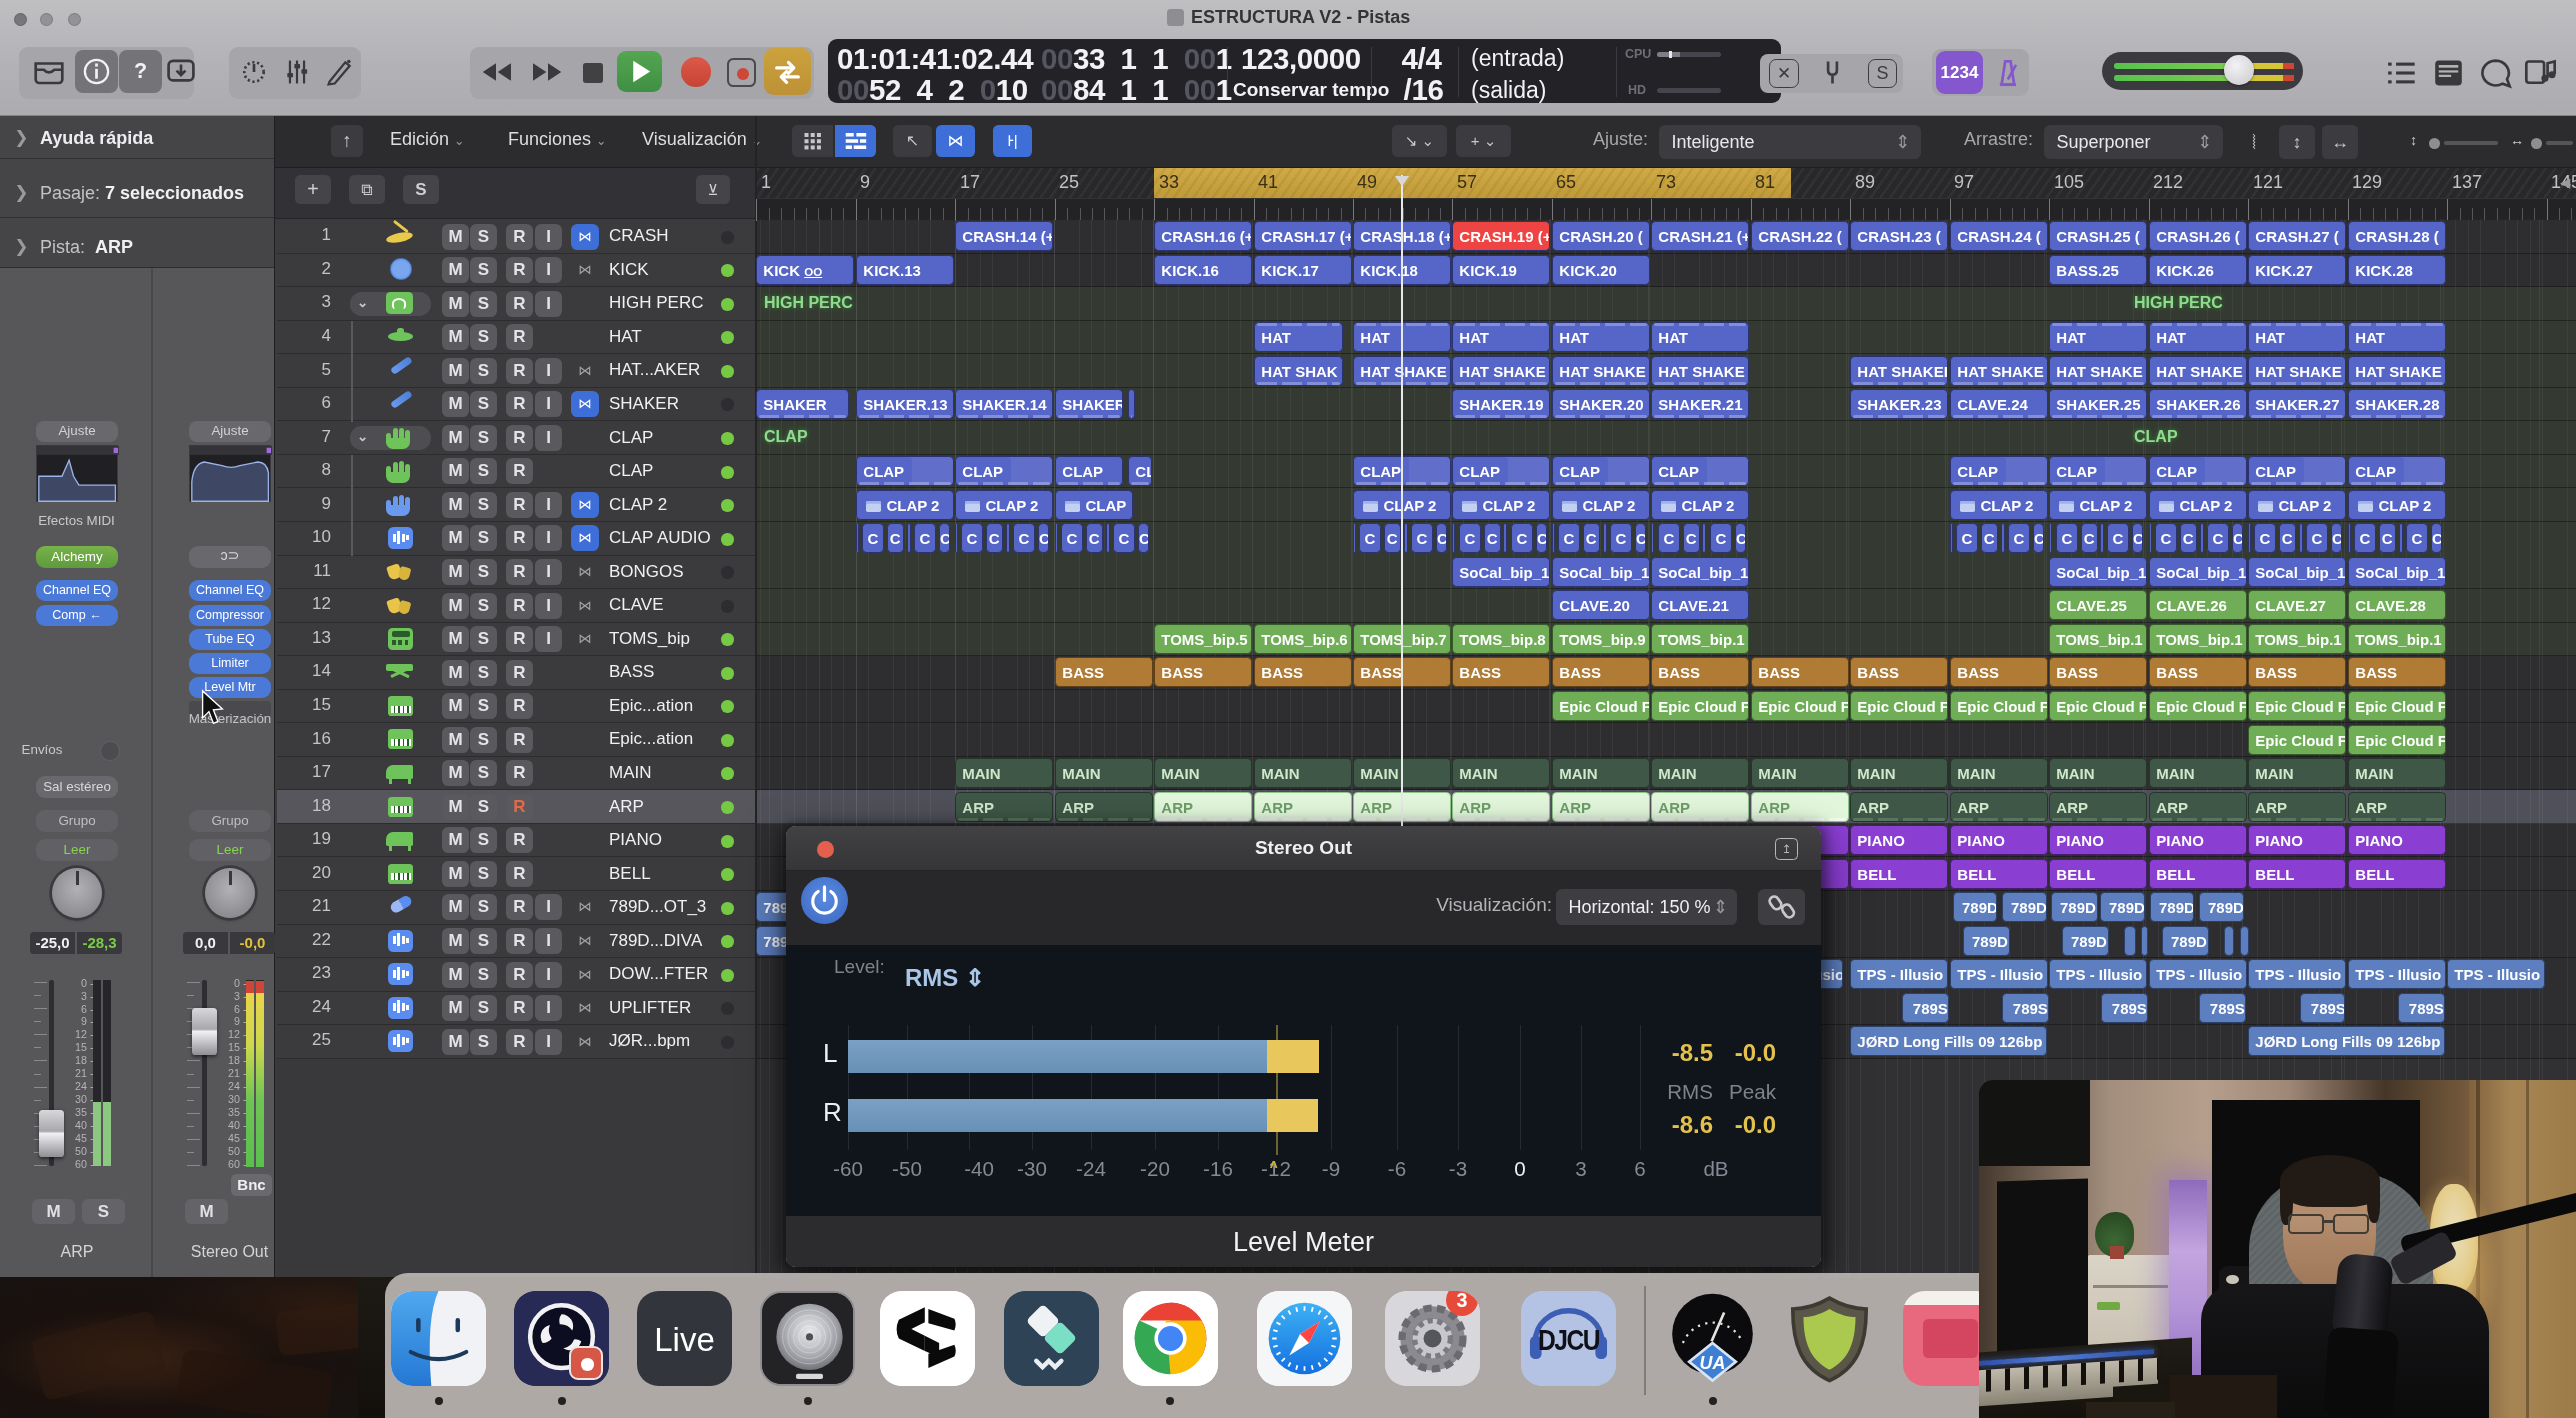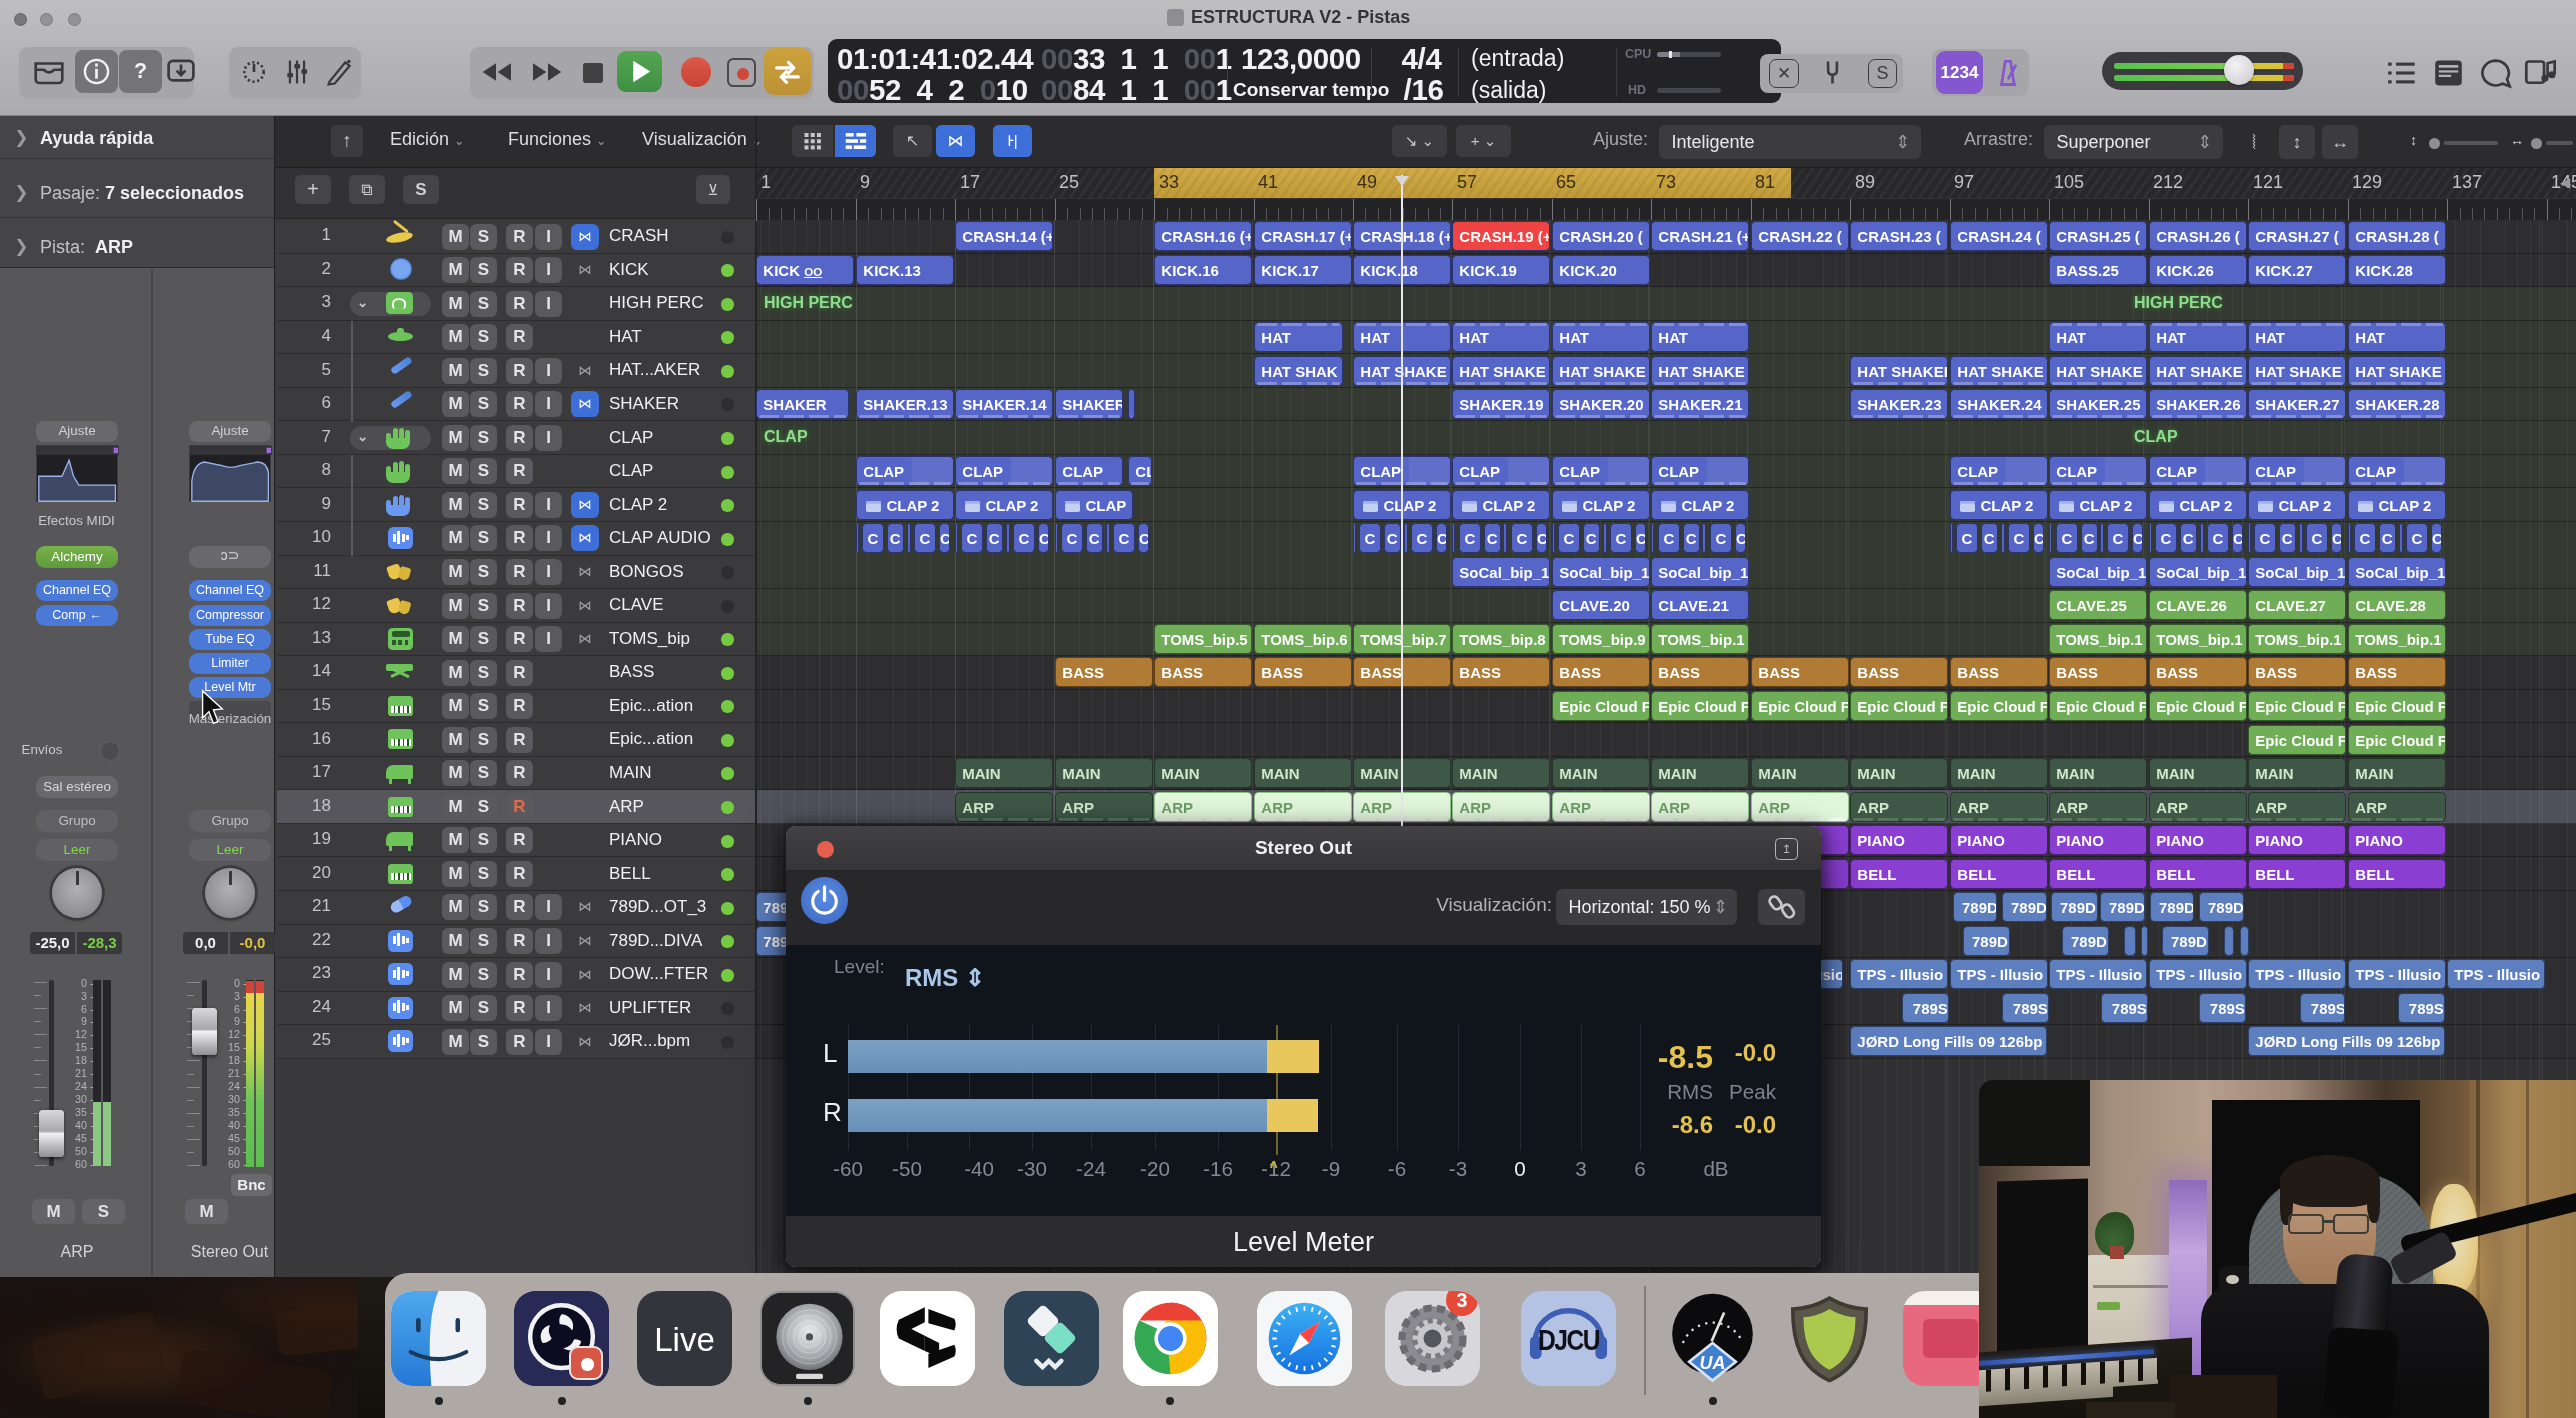--- a/index.html
+++ b/index.html
@@ -945,21 +945,21 @@
 <div class="rg" style="left:2348px;top:356px;width:98px;height:30px;background:#5565c8;border:0.9px solid #2a3270;color:#fff;"><span style="padding-left:6.3px">HAT SHAKE</span><i class="bmp" style="background:repeating-linear-gradient(90deg,rgba(255,255,255,0.45) 0 19.7px,transparent 19.7px 25px)"></i></div>
 <div class="rg" style="left:756px;top:389px;width:93px;height:30px;background:#5565c8;border:0.9px solid #2a3270;color:#fff;"><span style="padding-left:6.3px">SHAKER</span><i class="bmp" style="background:repeating-linear-gradient(90deg,rgba(255,255,255,0.45) 0 19.7px,transparent 19.7px 25px)"></i></div>
 <div class="rg" style="left:856px;top:389px;width:98px;height:30px;background:#5565c8;border:0.9px solid #2a3270;color:#fff;"><span style="padding-left:6.3px">SHAKER.13</span><i class="bmp" style="background:repeating-linear-gradient(90deg,rgba(255,255,255,0.45) 0 19.7px,transparent 19.7px 25px)"></i></div>
 <div class="rg" style="left:955px;top:389px;width:98px;height:30px;background:#5565c8;border:0.9px solid #2a3270;color:#fff;"><span style="padding-left:6.3px">SHAKER.14</span><i class="bmp" style="background:repeating-linear-gradient(90deg,rgba(255,255,255,0.45) 0 19.7px,transparent 19.7px 25px)"></i></div>
 <div class="rg" style="left:1055px;top:389px;width:68px;height:30px;background:#5565c8;border:0.9px solid #2a3270;color:#fff;"><span style="padding-left:6.3px">SHAKER.</span><i class="bmp" style="background:repeating-linear-gradient(90deg,rgba(255,255,255,0.45) 0 19.7px,transparent 19.7px 25px)"></i></div>
 <div class="rg" style="left:1128px;top:389px;width:6.9px;height:30px;background:#5565c8;border:0.9px solid #2a3270;color:#fff;"><span style="padding-left:6.3px"></span><i class="bmp" style="background:repeating-linear-gradient(90deg,rgba(255,255,255,0.45) 0 19.7px,transparent 19.7px 25px)"></i></div>
 <div class="rg" style="left:1452px;top:389px;width:98px;height:30px;background:#5565c8;border:0.9px solid #2a3270;color:#fff;"><span style="padding-left:6.3px">SHAKER.19</span><i class="bmp" style="background:repeating-linear-gradient(90deg,rgba(255,255,255,0.45) 0 19.7px,transparent 19.7px 25px)"></i></div>
 <div class="rg" style="left:1552px;top:389px;width:98px;height:30px;background:#5565c8;border:0.9px solid #2a3270;color:#fff;"><span style="padding-left:6.3px">SHAKER.20</span><i class="bmp" style="background:repeating-linear-gradient(90deg,rgba(255,255,255,0.45) 0 19.7px,transparent 19.7px 25px)"></i></div>
 <div class="rg" style="left:1651px;top:389px;width:98px;height:30px;background:#5565c8;border:0.9px solid #2a3270;color:#fff;"><span style="padding-left:6.3px">SHAKER.21</span><i class="bmp" style="background:repeating-linear-gradient(90deg,rgba(255,255,255,0.45) 0 19.7px,transparent 19.7px 25px)"></i></div>
 <div class="rg" style="left:1850px;top:389px;width:98px;height:30px;background:#5565c8;border:0.9px solid #2a3270;color:#fff;"><span style="padding-left:6.3px">SHAKER.23</span><i class="bmp" style="background:repeating-linear-gradient(90deg,rgba(255,255,255,0.45) 0 19.7px,transparent 19.7px 25px)"></i></div>
-<div class="rg" style="left:1950px;top:389px;width:98px;height:30px;background:#5565c8;border:0.9px solid #2a3270;color:#fff;"><span style="padding-left:6.3px">SHAKER.24</span><i class="bmp" style="background:repeating-linear-gradient(90deg,rgba(255,255,255,0.45) 0 19.7px,transparent 19.7px 25px)"></i></div>
+<div class="rg" style="left:1950px;top:389px;width:98px;height:30px;background:#5565c8;border:0.9px solid #2a3270;color:#fff;"><span style="padding-left:6.3px">CLAVE.24</span><i class="bmp" style="background:repeating-linear-gradient(90deg,rgba(255,255,255,0.45) 0 19.7px,transparent 19.7px 25px)"></i></div>
 <div class="rg" style="left:2049px;top:389px;width:98px;height:30px;background:#5565c8;border:0.9px solid #2a3270;color:#fff;"><span style="padding-left:6.3px">SHAKER.25</span><i class="bmp" style="background:repeating-linear-gradient(90deg,rgba(255,255,255,0.45) 0 19.7px,transparent 19.7px 25px)"></i></div>
 <div class="rg" style="left:2149px;top:389px;width:98px;height:30px;background:#5565c8;border:0.9px solid #2a3270;color:#fff;"><span style="padding-left:6.3px">SHAKER.26</span><i class="bmp" style="background:repeating-linear-gradient(90deg,rgba(255,255,255,0.45) 0 19.7px,transparent 19.7px 25px)"></i></div>
 <div class="rg" style="left:2248px;top:389px;width:98px;height:30px;background:#5565c8;border:0.9px solid #2a3270;color:#fff;"><span style="padding-left:6.3px">SHAKER.27</span><i class="bmp" style="background:repeating-linear-gradient(90deg,rgba(255,255,255,0.45) 0 19.7px,transparent 19.7px 25px)"></i></div>
 <div class="rg" style="left:2348px;top:389px;width:98px;height:30px;background:#5565c8;border:0.9px solid #2a3270;color:#fff;"><span style="padding-left:6.3px">SHAKER.28</span><i class="bmp" style="background:repeating-linear-gradient(90deg,rgba(255,255,255,0.45) 0 19.7px,transparent 19.7px 25px)"></i></div>
 <div class="rg" style="left:856px;top:456px;width:98px;height:30px;background:#5565c8;border:0.9px solid #2a3270;color:#fff;box-shadow:inset -41px 0 0 rgba(255,255,255,0.07);"><span style="padding-left:6.3px">CLAP</span><i class="bmp" style="background:repeating-linear-gradient(90deg,rgba(255,255,255,0.45) 0 19.7px,transparent 19.7px 25px)"></i></div>
 <div class="rg" style="left:955px;top:456px;width:98px;height:30px;background:#5565c8;border:0.9px solid #2a3270;color:#fff;box-shadow:inset -41px 0 0 rgba(255,255,255,0.07);"><span style="padding-left:6.3px">CLAP</span><i class="bmp" style="background:repeating-linear-gradient(90deg,rgba(255,255,255,0.45) 0 19.7px,transparent 19.7px 25px)"></i></div>
 <div class="rg" style="left:1055px;top:456px;width:68px;height:30px;background:#5565c8;border:0.9px solid #2a3270;color:#fff;"><span style="padding-left:6.3px">CLAP</span><i class="bmp" style="background:repeating-linear-gradient(90deg,rgba(255,255,255,0.45) 0 19.7px,transparent 19.7px 25px)"></i></div>
 <div class="rg" style="left:1128px;top:456px;width:24px;height:30px;background:#5565c8;border:0.9px solid #2a3270;color:#fff;"><span style="padding-left:6.3px">CLA</span><i class="bmp" style="background:repeating-linear-gradient(90deg,rgba(255,255,255,0.45) 0 19.7px,transparent 19.7px 25px)"></i></div>
 <div class="rg" style="left:1353px;top:456px;width:98px;height:30px;background:#5565c8;border:0.9px solid #2a3270;color:#fff;box-shadow:inset -41px 0 0 rgba(255,255,255,0.07);"><span style="padding-left:6.3px">CLAP</span><i class="bmp" style="background:repeating-linear-gradient(90deg,rgba(255,255,255,0.45) 0 19.7px,transparent 19.7px 25px)"></i></div>
 <div class="rg" style="left:1452px;top:456px;width:98px;height:30px;background:#5565c8;border:0.9px solid #2a3270;color:#fff;box-shadow:inset -41px 0 0 rgba(255,255,255,0.07);"><span style="padding-left:6.3px">CLAP</span><i class="bmp" style="background:repeating-linear-gradient(90deg,rgba(255,255,255,0.45) 0 19.7px,transparent 19.7px 25px)"></i></div>
@@ -1239,21 +1239,21 @@
 <div class="" style="left:1615px;top:1157px;width:50px;height:25px;color:#848a94;font-size:20.6px;text-align:center;z-index:32;">6</div>
 <div class="" style="left:1691px;top:1157px;width:50px;height:25px;color:#848a94;font-size:20.6px;text-align:center;z-index:32;">dB</div>
 <div class="" style="left:1276px;top:1025px;width:1.8px;height:130px;background:#6e6230;z-index:32;"></div>
 <div class="" style="left:1270px;top:1156px;width:16px;height:10.7px;color:#c9b23a;font-size:13.4px;z-index:33;font-weight:bold;">ʌ</div>
 <div class="" style="left:823px;top:1038px;width:25px;height:36px;color:#eceef2;font-size:26px;z-index:32;">L</div>
 <div class="" style="left:823px;top:1097px;width:27px;height:36px;color:#eceef2;font-size:26px;z-index:32;">R</div>
 <div class="" style="left:848px;top:1040px;width:419px;height:33px;background:linear-gradient(180deg,#7ba0c4,#6890b6);z-index:32;"></div>
 <div class="" style="left:1267px;top:1040px;width:52px;height:33px;background:#e8c85c;z-index:32;"></div>
 <div class="" style="left:848px;top:1099px;width:419px;height:33px;background:linear-gradient(180deg,#7ba0c4,#6890b6);z-index:32;"></div>
 <div class="" style="left:1267px;top:1099px;width:51px;height:33px;background:#e8c85c;z-index:32;"></div>
-<div class="" style="left:1650px;top:1039px;width:63px;height:27px;color:#e2c14c;font-size:32px;font-weight:bold;text-align:right;z-index:32;">-8.5</div>
+<div class="" style="left:1650px;top:1039px;width:63px;height:27px;color:#e2c14c;font-size:24px;font-weight:bold;text-align:right;z-index:32;">-8.5</div>
 <div class="" style="left:1717px;top:1039px;width:59px;height:27px;color:#e2c14c;font-size:24px;font-weight:bold;text-align:right;z-index:32;">-0.0</div>
 <div class="" style="left:1650px;top:1080px;width:63px;height:23px;color:#7e828c;font-size:20.6px;text-align:right;z-index:32;">RMS</div>
 <div class="" style="left:1717px;top:1080px;width:59px;height:23px;color:#7e828c;font-size:20.6px;text-align:right;z-index:32;">Peak</div>
 <div class="" style="left:1650px;top:1111px;width:63px;height:27px;color:#e2c14c;font-size:24px;font-weight:bold;text-align:right;z-index:32;">-8.6</div>
 <div class="" style="left:1717px;top:1111px;width:59px;height:27px;color:#e2c14c;font-size:24px;font-weight:bold;text-align:right;z-index:32;">-0.0</div>
 <div class="" style="left:786px;top:1216px;width:1035px;height:51px;background:#2c2c2f;border-radius:0 0 9.8px 9.8px;z-index:31;"></div>
 <div class="" style="left:786px;top:1227px;width:1035px;height:30px;color:#f2f2f4;font-size:27px;text-align:center;z-index:32;">Level Meter</div>
 <div class="" style="left:385px;top:1273px;width:2191px;height:158px;background:rgba(186,181,177,0.93);border-radius:23px 0 0 0;z-index:40;"></div>
 <div class="" style="left:391px;top:1291px;width:95px;height:95px;background:#fff;border-radius:21.5px;z-index:41;overflow:hidden;">
     <svg width="95" height="95" style="position:absolute" viewBox="0 0 106 106">

